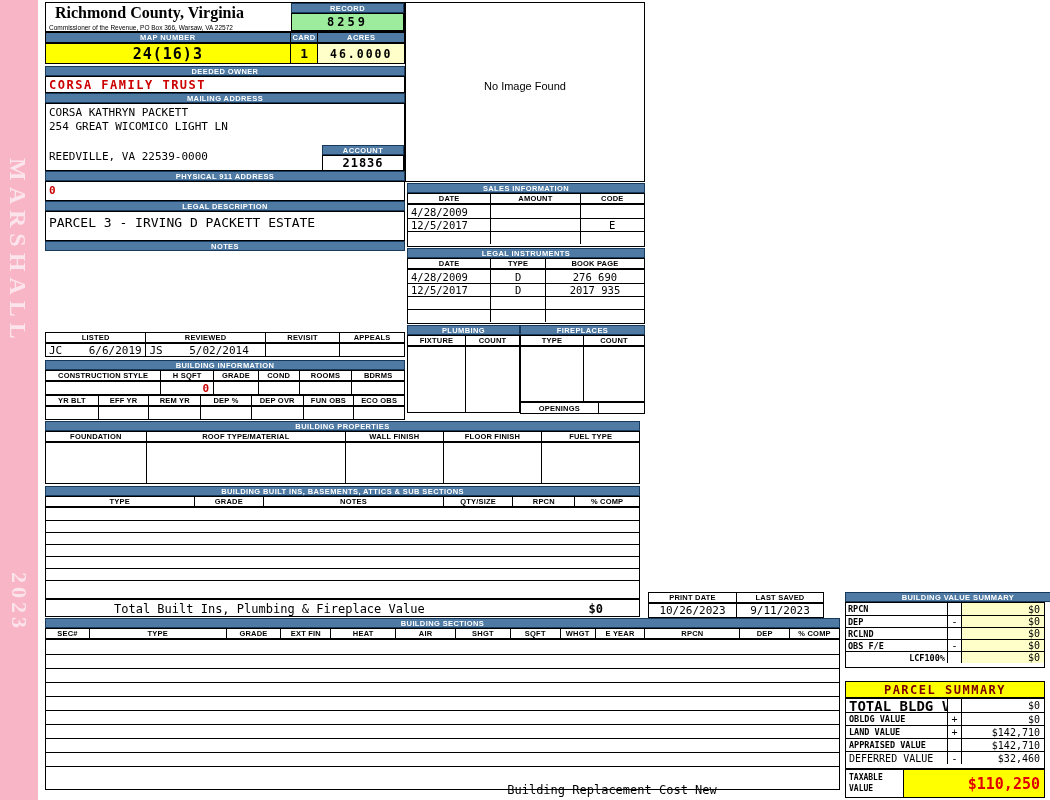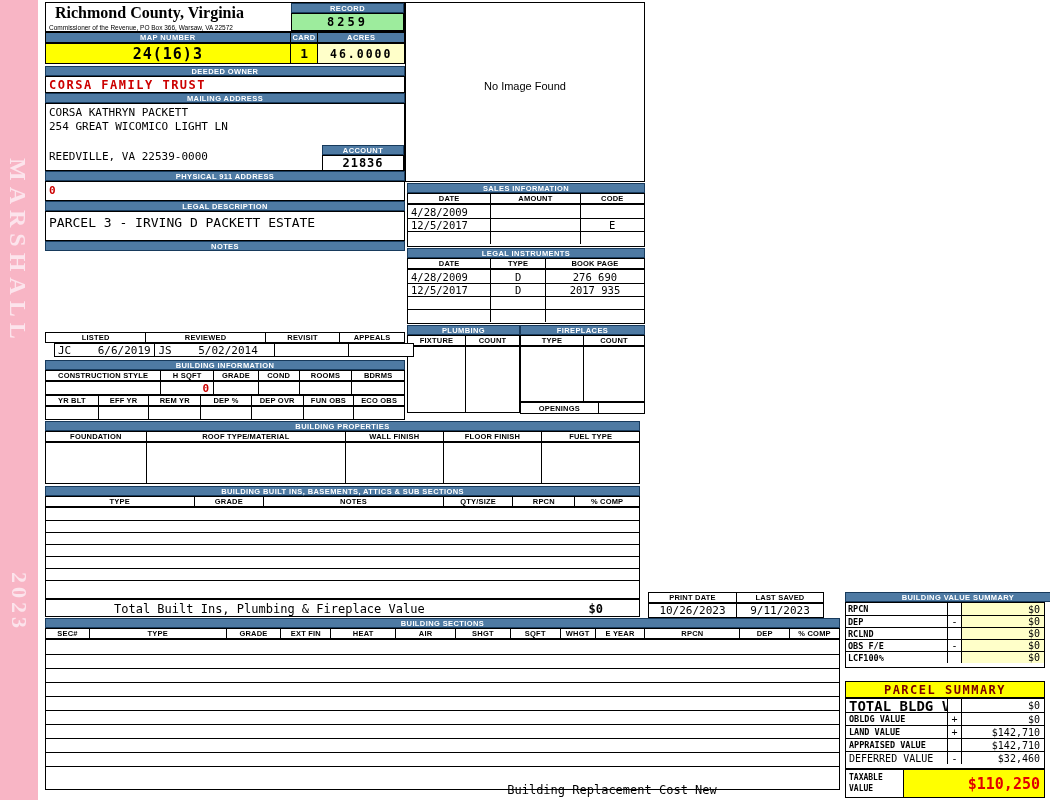--- a/index.html
+++ b/index.html
@@ -161,21 +161,21 @@
     <div class="ch" style="width:78px">OPENINGS</div>
     <div style="width:47px"></div>
   </div>
 
   <div class="cells" style="left:45px;top:332px;width:360px;height:11px">
     <div class="ch" style="width:100px">LISTED</div>
     <div class="ch" style="width:120px">REVIEWED</div>
     <div class="ch" style="width:75px">REVISIT</div>
     <div class="ch" style="width:65px">APPEALS</div>
   </div>
-  <div class="cells" style="left:54px;top:343px;width:360px;height:14px">
+  <div class="cells" style="left:45px;top:343px;width:360px;height:14px">
     <div class="mono left" style="width:100px;font-size:11px">JC    6/6/2019</div>
     <div class="mono left" style="width:120px;font-size:11px">JS    5/02/2014</div>
     <div style="width:75px"></div>
     <div style="width:65px"></div>
   </div>
 
   <div class="bar" style="left:45px;top:360px;width:360px;height:10px">BUILDING INFORMATION</div>
   <div class="cells" style="left:45px;top:370px;width:360px;height:11px">
     <div class="ch" style="width:115px">CONSTRUCTION STYLE</div>
     <div class="ch" style="width:53px">H SQFT</div>
@@ -301,21 +301,21 @@
     </div>
     <div class="trow" style="height:12px">
       <div style="width:102px;justify-content:space-between;padding:0 2px">
         <span class="mono" style="font-weight:bold;font-size:8.5px">OBS F/E</span>
         <span class="mono" style="font-weight:bold;font-size:8.5px"></span>
       </div>
       <div class="mono center" style="width:14px;font-size:10px">-</div>
       <div class="mono right" style="width:84px;font-size:10px;background:#ffffc9">$0</div>
     </div>
     <div class="trow" style="height:12px">
-      <div style="width:102px;justify-content:flex-start;padding:0 2px">
+      <div style="width:102px;justify-content:flex-end;padding:0 2px">
         <span class="mono" style="font-weight:bold;font-size:8.5px">LCF</span>
         <span class="mono" style="font-weight:bold;font-size:8.5px">100%</span>
       </div>
       <div class="mono center" style="width:14px;font-size:10px"></div>
       <div class="mono right" style="width:84px;font-size:10px;background:#ffffc9">$0</div>
     </div>
   </div>
 
   <div class="bar" style="left:45px;top:618px;width:795px;height:10px">BUILDING SECTIONS</div>
   <div class="cells" style="left:45px;top:628px;width:795px;height:11px">

